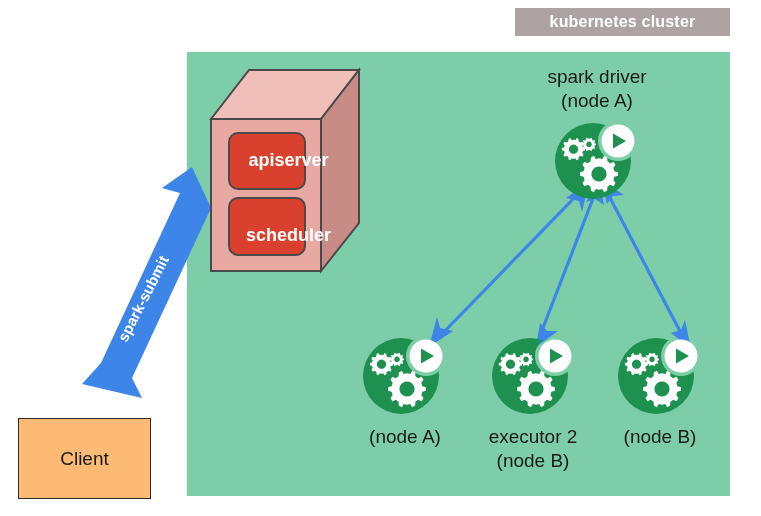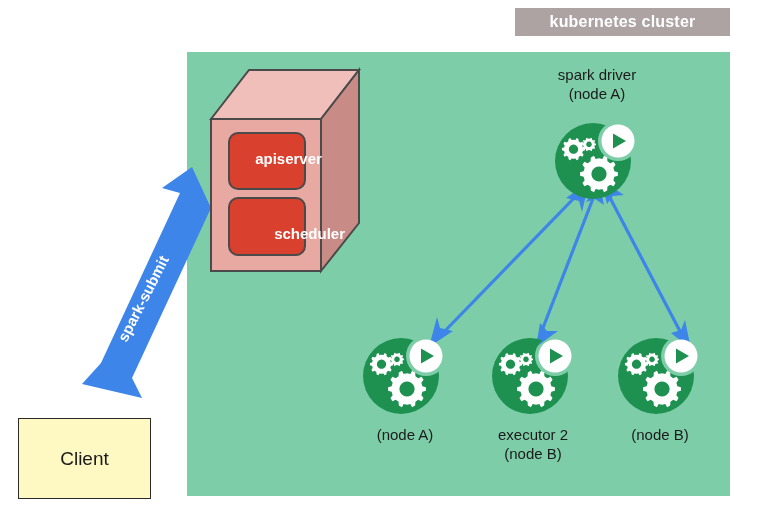--- a/index.html
+++ b/index.html
@@ -49,21 +49,21 @@
     background: #7DCEA8;
   }
 
   
   #client-box {
     position: absolute;
     left: 18px;
     top: 418px;
     width: 131px;
     height: 79px;
-    background: #fef9c3;
+    background: #fdba74;
     border: 1px solid #2b2b2b;
     display: flex;
     align-items: center;
     justify-content: center;
   }
   #client-box .txt {
     font-size: 19px;
     color: #1a1a1a;
   }
 
@@ -72,42 +72,42 @@
     position: absolute;
     left: 205px;
     top: 62px;
     width: 160px;
     height: 215px;
   }
   #cp-box svg { display: block; }
   .cp-label {
     position: absolute;
     color: #ffffff;
-    font-size: 15px;
+    font-size: 18px;
     font-weight: bold;
     white-space: nowrap;
     pointer-events: none;
   }
   #cp-apiserver-label { left: 27px; top: 88px; width: 113px; text-align: center; }
-  #cp-scheduler-label { left: 27px; top: 163px; width: 113px; text-align: right; }
+  #cp-scheduler-label { left: 27px; top: 163px; width: 113px; text-align: center; }
 
   
   .node-icon { position: absolute; }
   .node-icon svg { display: block; }
 
   #driver-icon   { left: 551px; top: 113px; width: 92px;  height: 90px; }
   #exec1-icon    { left: 359px; top: 328px; width: 92px;  height: 90px; }
   #exec2-icon    { left: 488px; top: 328px; width: 92px;  height: 90px; }
   #exec3-icon    { left: 614px; top: 328px; width: 92px;  height: 90px; }
 
   
   .node-caption {
     position: absolute;
     text-align: center;
-    font-size: 15px;
+    font-size: 19px;
     color: #1a1a1a;
     line-height: 1.28;
     white-space: nowrap;
   }
   #driver-caption { left: 507px; top: 65px;  width: 180px; }
   #exec1-caption  { left: 315px; top: 425px; width: 180px; }
   #exec2-caption  { left: 443px; top: 425px; width: 180px; text-align: center; }
   #exec3-caption  { left: 570px; top: 425px; width: 180px; }
 
   

